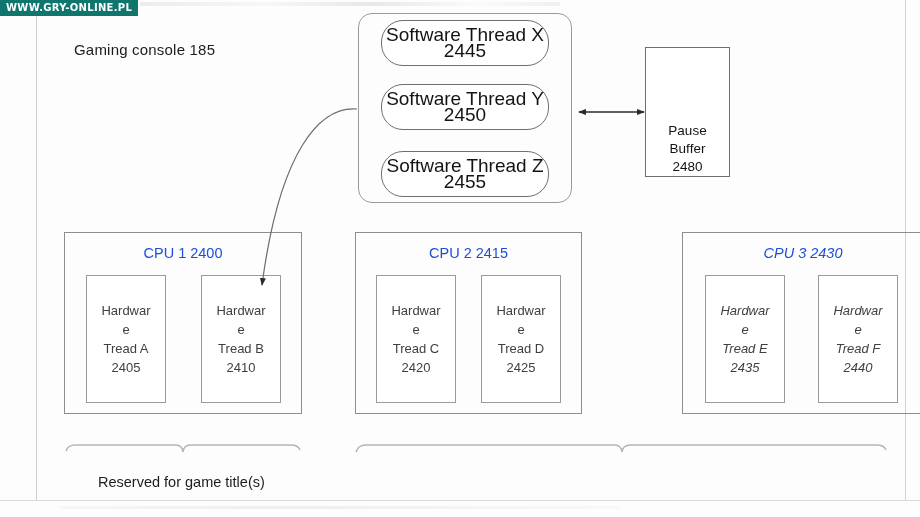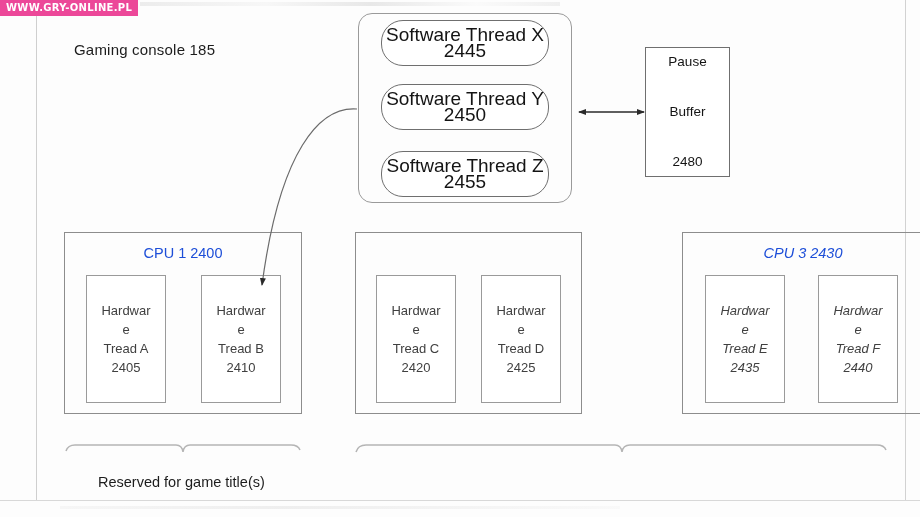--- a/index.html
+++ b/index.html
@@ -49,21 +49,21 @@
     left: 60px; top: 506px;
     width: 560px; height: 3px;
     background: linear-gradient(90deg,#f3f3f3,#e8e8e8 40%,#f7f7f7);
     opacity: .7;
   }
 
   
   .watermark {
     position: absolute;
     left: 0px; top: 0px;
-    background: #ec4899;
+    background: #0f766e;
     color: #ffffff;
     font-family: "DejaVu Sans", sans-serif;
     font-size: 10px;
     font-weight: bold;
     letter-spacing: .3px;
     padding: 2px 6px 3px 6px;
     line-height: 11px;
     z-index: 40;
   }
 
@@ -114,25 +114,24 @@
   
   .pause-buffer {
     position: absolute;
     left: 645px; top: 47px;
     width: 83px; height: 128px;
     border: 1.3px solid #6f6f6f;
     background: #ffffff;
     display: flex;
     flex-direction: column;
     align-items: center;
-    justify-content: center;
+    justify-content: flex-end;
     font-size: 13.5px;
     line-height: 18px;
     color: #141414;
-    gap: 32px;
   }
 
   
   .cpu-box {
     position: absolute;
     top: 232px;
     height: 180px;
     border: 1.3px solid #8d8d8d;
     background: transparent;
   }
@@ -237,20 +236,21 @@
     </div>
     <div class="hw-thread hw-right">
       <span>Hardwar</span>
       <span>e</span>
       <span>Tread B</span>
       <span>2410</span>
     </div>
   </div>
 
   <div class="cpu-box cpu-2">
+    <div class="cpu-title">CPU 2 2415</div>
     <div class="hw-thread hw-left">
       <span>Hardwar</span>
       <span>e</span>
       <span>Tread C</span>
       <span>2420</span>
     </div>
     <div class="hw-thread hw-right">
       <span>Hardwar</span>
       <span>e</span>
       <span>Tread D</span>

